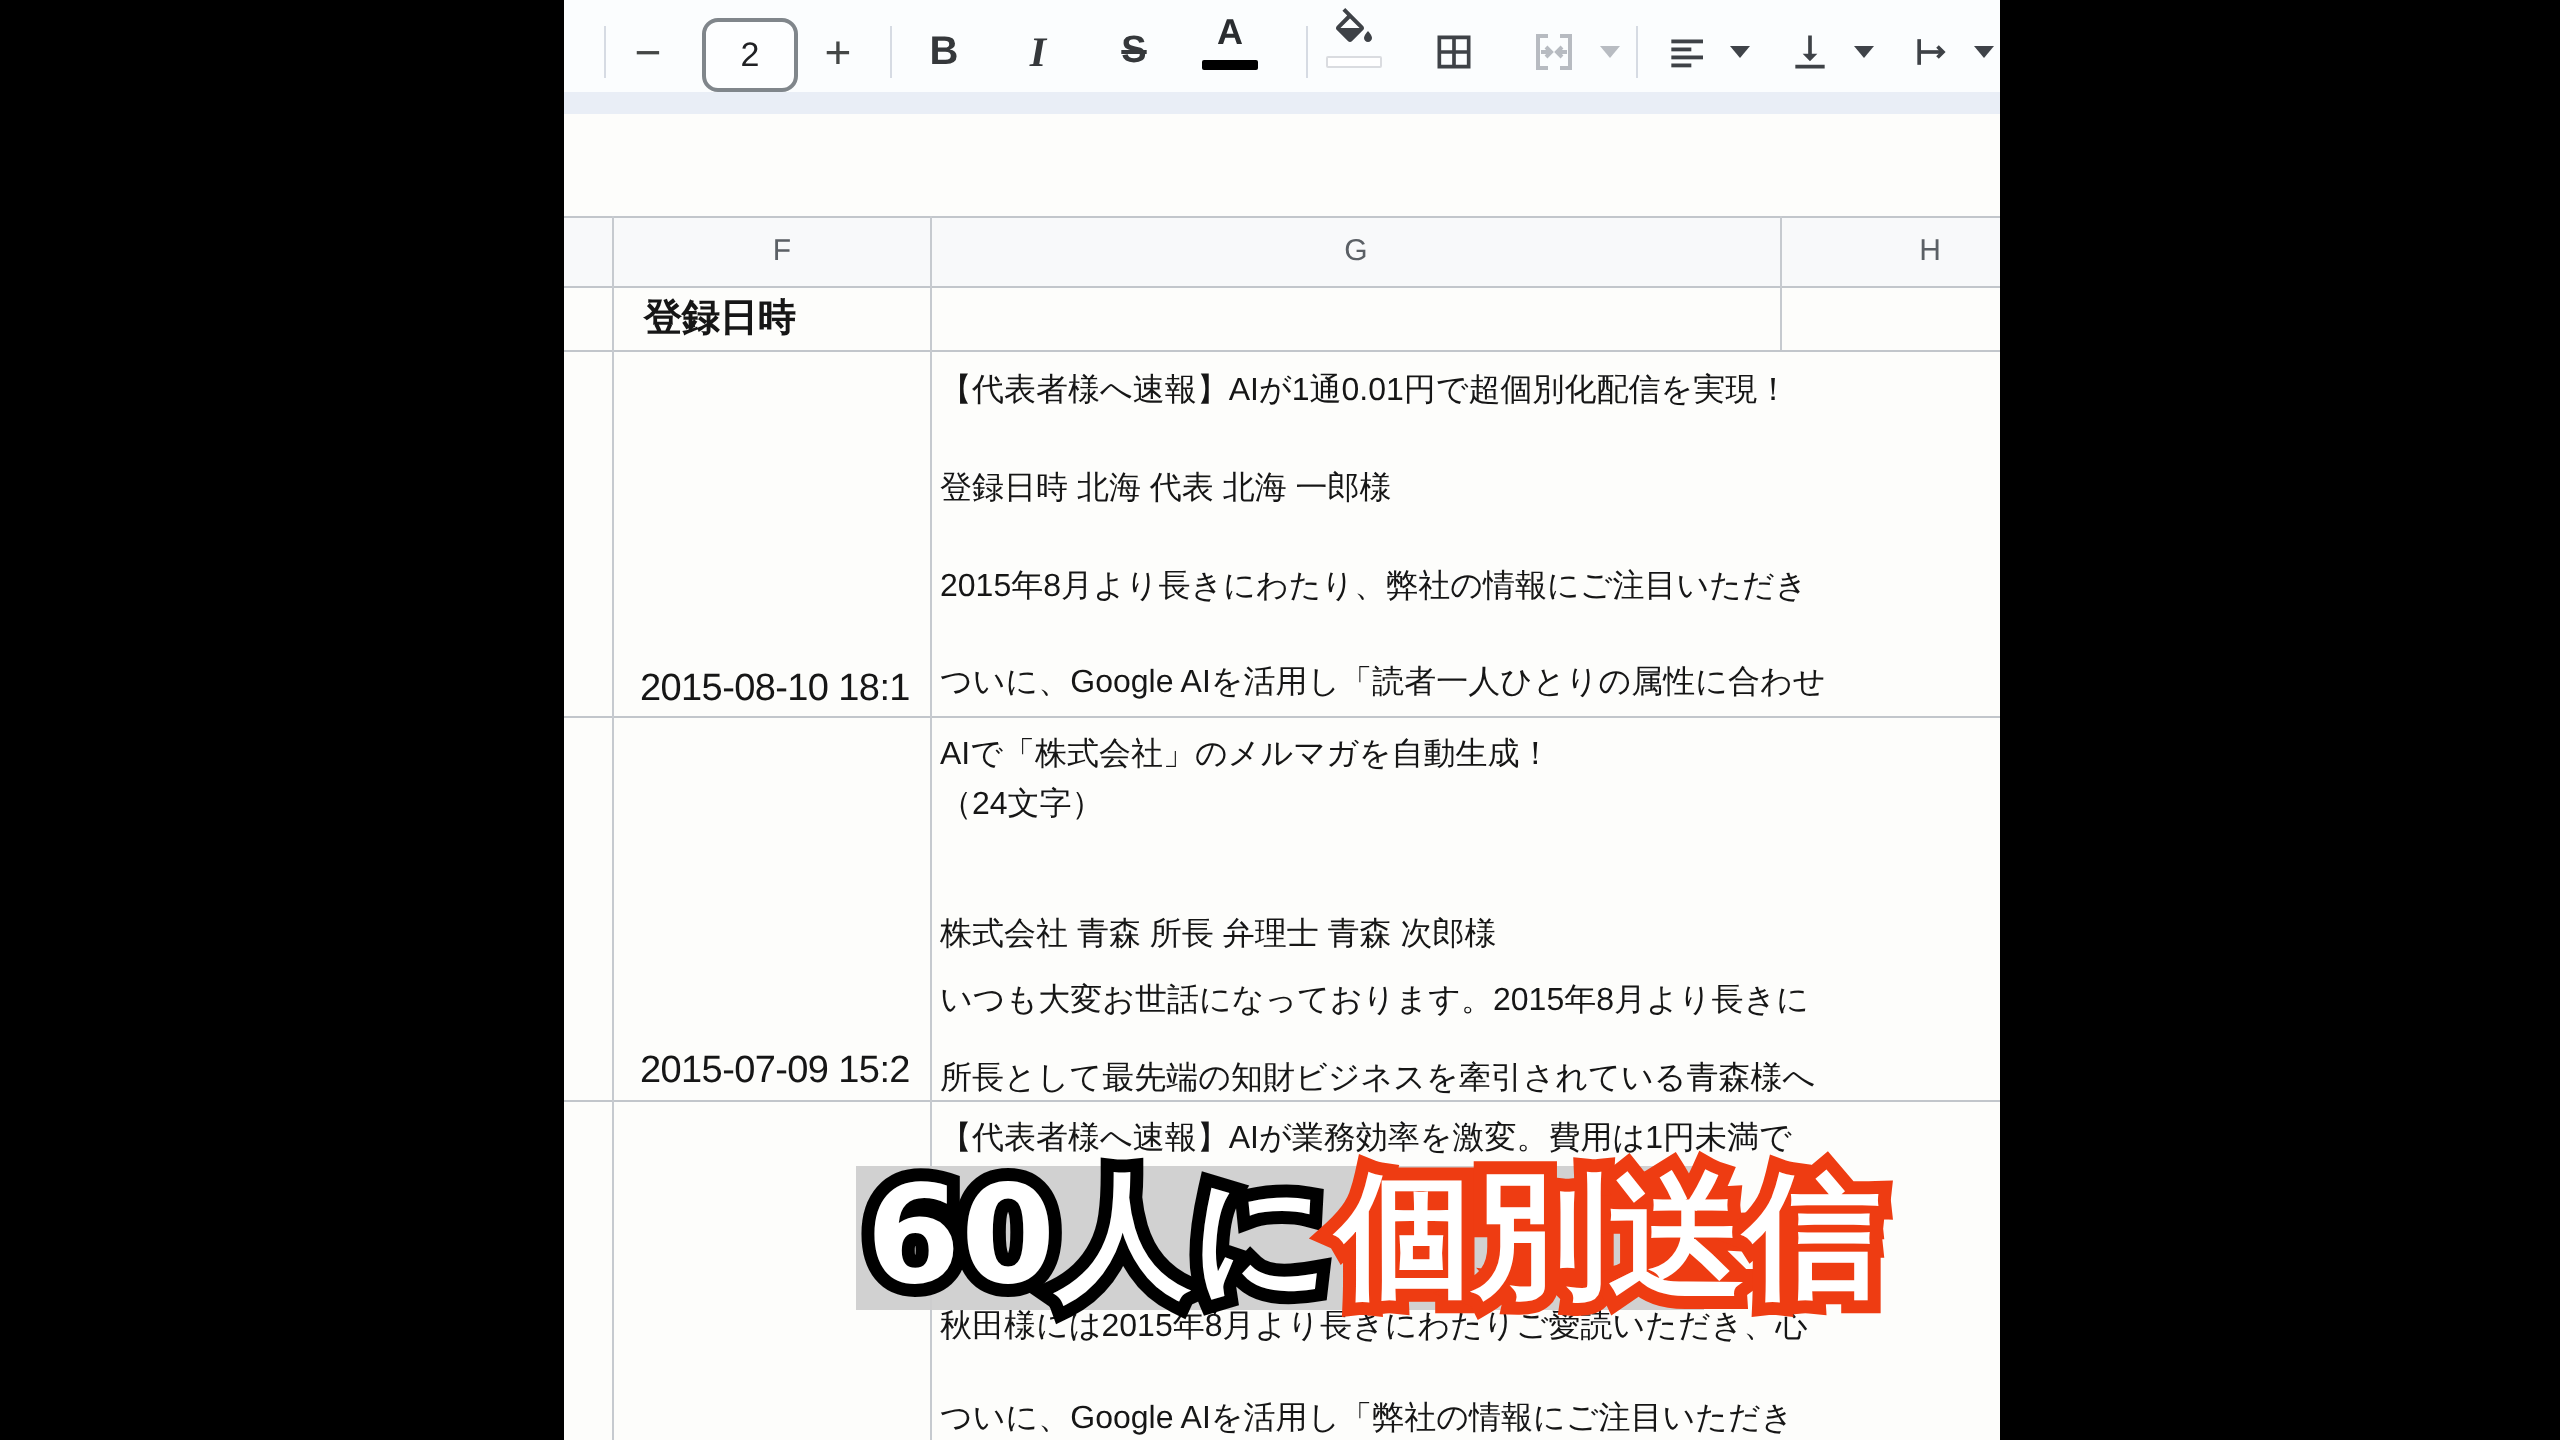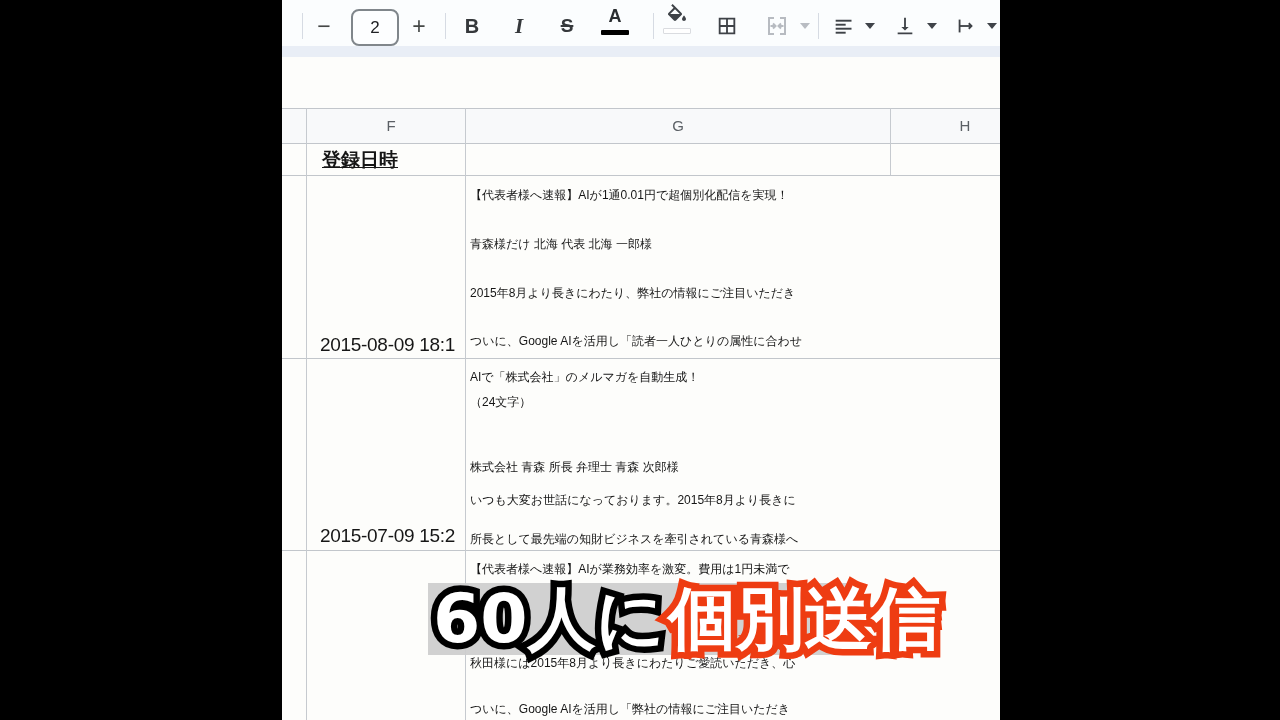--- a/index.html
+++ b/index.html
@@ -24,24 +24,24 @@
   .colorA{position:absolute;top:2px;display:flex;flex-direction:column;align-items:center;transform:translateX(-50%);}
   .colorA .ltr{font-size:18px;font-weight:600;color:#2a2d30;line-height:28px;}
   .swatch{width:28px;height:5px;border-radius:1px;}
   .caret{display:block;}
 
   
   .hline{position:absolute;left:0;width:718px;height:1px;background:#c2c6cb;z-index:3;}
   .vline{position:absolute;width:1px;background:#c6cacf;z-index:3;}
   .colhead-band{position:absolute;left:0;top:108px;width:718px;height:35px;background:#f8f9fa;}
   .colhead{position:absolute;top:112px;height:28px;line-height:28px;font-size:15px;color:#5b6065;transform:translateX(-50%);z-index:4;}
-  .cell-text{position:absolute;white-space:nowrap;color:#161616;font-size:12px;line-height:23px;z-index:2;}
+  .cell-text{position:absolute;white-space:nowrap;color:#161616;font-size:16px;line-height:23px;z-index:2;}
   .fdate{left:38px;width:146px;overflow:hidden;font-size:19px;letter-spacing:-0.3px;}
   .gline{left:188px;}
-  .regheader{left:40px;top:148px;font-weight:700;font-size:19px;text-decoration:underline;}
+  .regheader{left:40px;top:148px;font-weight:700;font-size:19px;}
 
   
   .cap-band{position:absolute;left:146px;top:583px;width:424px;height:72px;background:rgba(206,206,206,0.93);z-index:9;}
   .cap-text{position:absolute;left:151px;top:583px;height:72px;line-height:71px;white-space:nowrap;z-index:10;
             font-size:68px;font-weight:700;font-family:"DejaVu Sans","Liberation Sans",sans-serif;}
   .otext{position:relative;display:inline-block;}
   .otext .stroke{-webkit-text-stroke:13px #000;color:#000;}
   .otext .fill{position:absolute;left:0;top:0;color:#fff;-webkit-text-stroke:0;}
   .otext.red .stroke{-webkit-text-stroke-color:#ee3c12;color:#ee3c12;}
 </style>
@@ -167,25 +167,25 @@
     <div class="hline" style="top:175px"></div>
     <div class="hline" style="top:358px"></div>
     <div class="hline" style="top:550px"></div>
     <div class="vline" style="left:24px;top:108px;height:612px"></div>
     <div class="vline" style="left:183px;top:108px;height:612px"></div>
     <div class="vline" style="left:608px;top:108px;height:67px"></div>
 
     <div class="cell-text regheader">登録日時</div>
 
     <div>
-      <div class="cell-text fdate" style="top:333px">2015-08-09 18:1</div>
+      <div class="cell-text fdate" style="top:333px">2015-08-10 18:1</div>
     </div>
     <div>
       <div class="cell-text gline" style="top:184px">【代表者様へ速報】AIが1通0.01円で超個別化配信を実現！</div>
-      <div class="cell-text gline" style="top:233px">青森様だけ 北海 代表 北海 一郎様</div>
+      <div class="cell-text gline" style="top:233px">登録日時 北海 代表 北海 一郎様</div>
       <div class="cell-text gline" style="top:282px">2015年8月より長きにわたり、弊社の情報にご注目いただき</div>
       <div class="cell-text gline" style="top:330px">ついに、Google AIを活用し「読者一人ひとりの属性に合わせ</div>
     </div>
 
     <div>
       <div class="cell-text fdate" style="top:524px">2015-07-09 15:2</div>
     </div>
     <div>
       <div class="cell-text gline" style="top:366px">AIで「株式会社」のメルマガを自動生成！</div>
       <div class="cell-text gline" style="top:391px">（24文字）</div>

